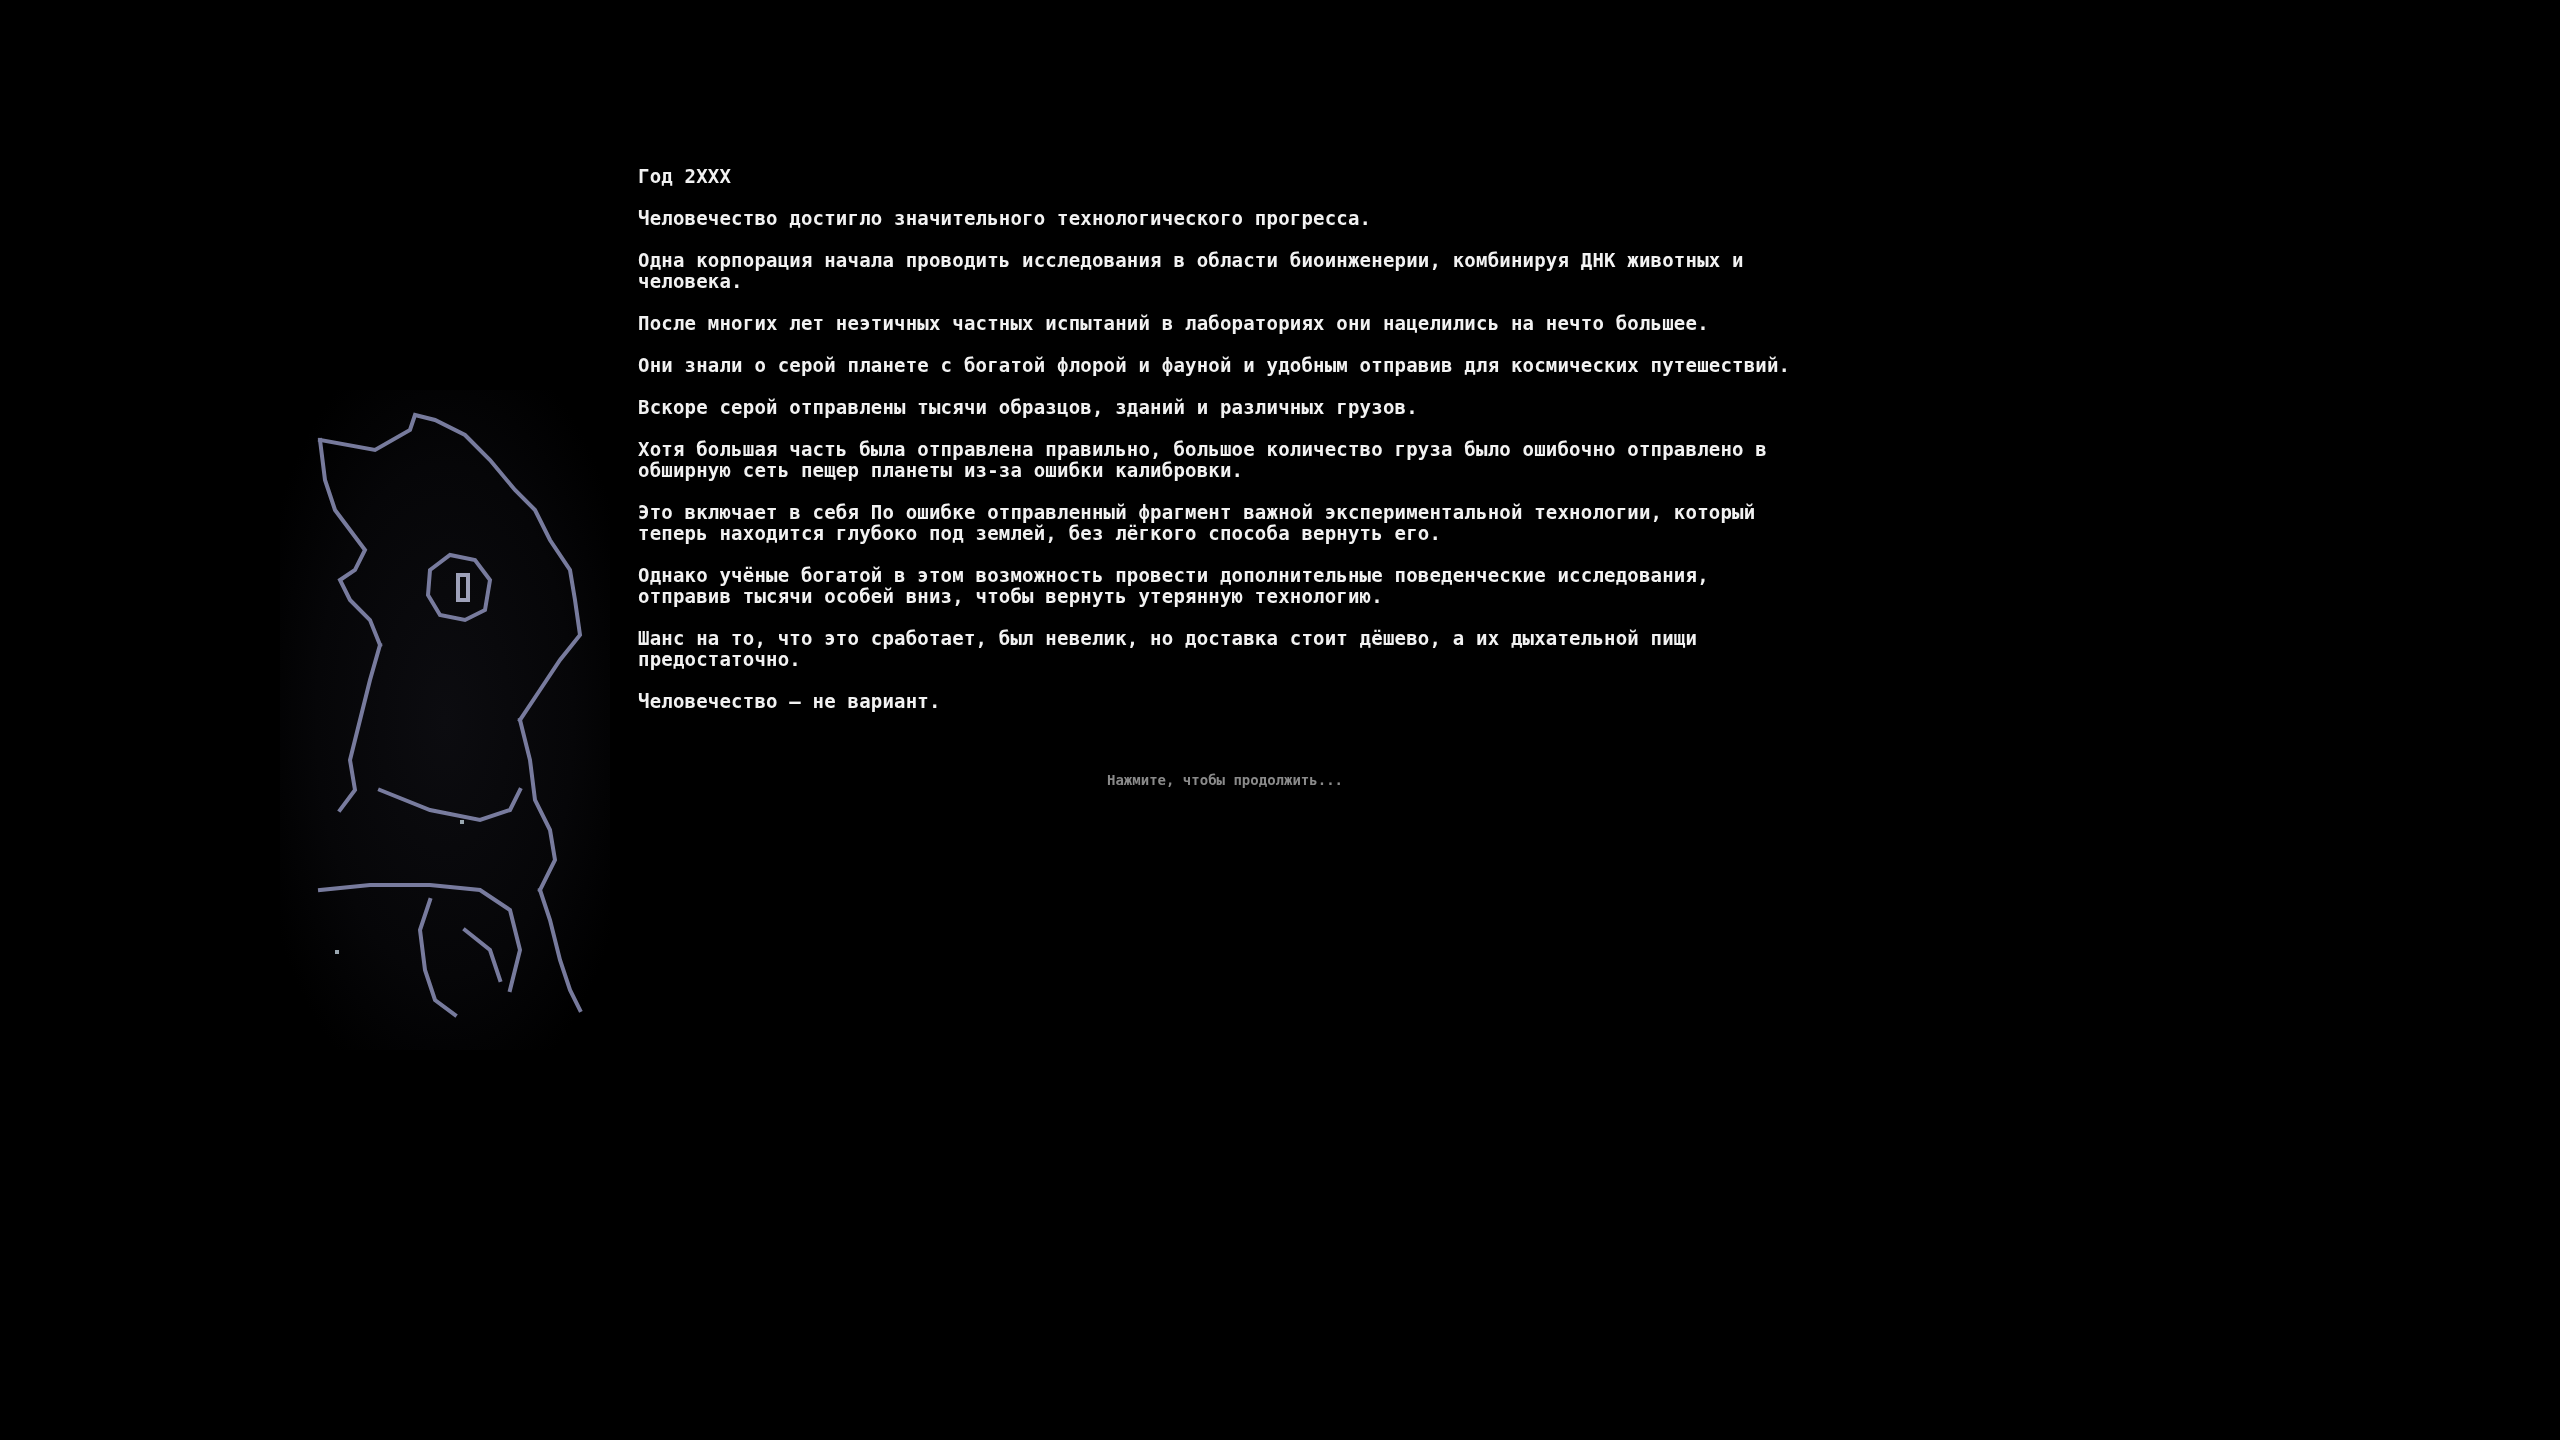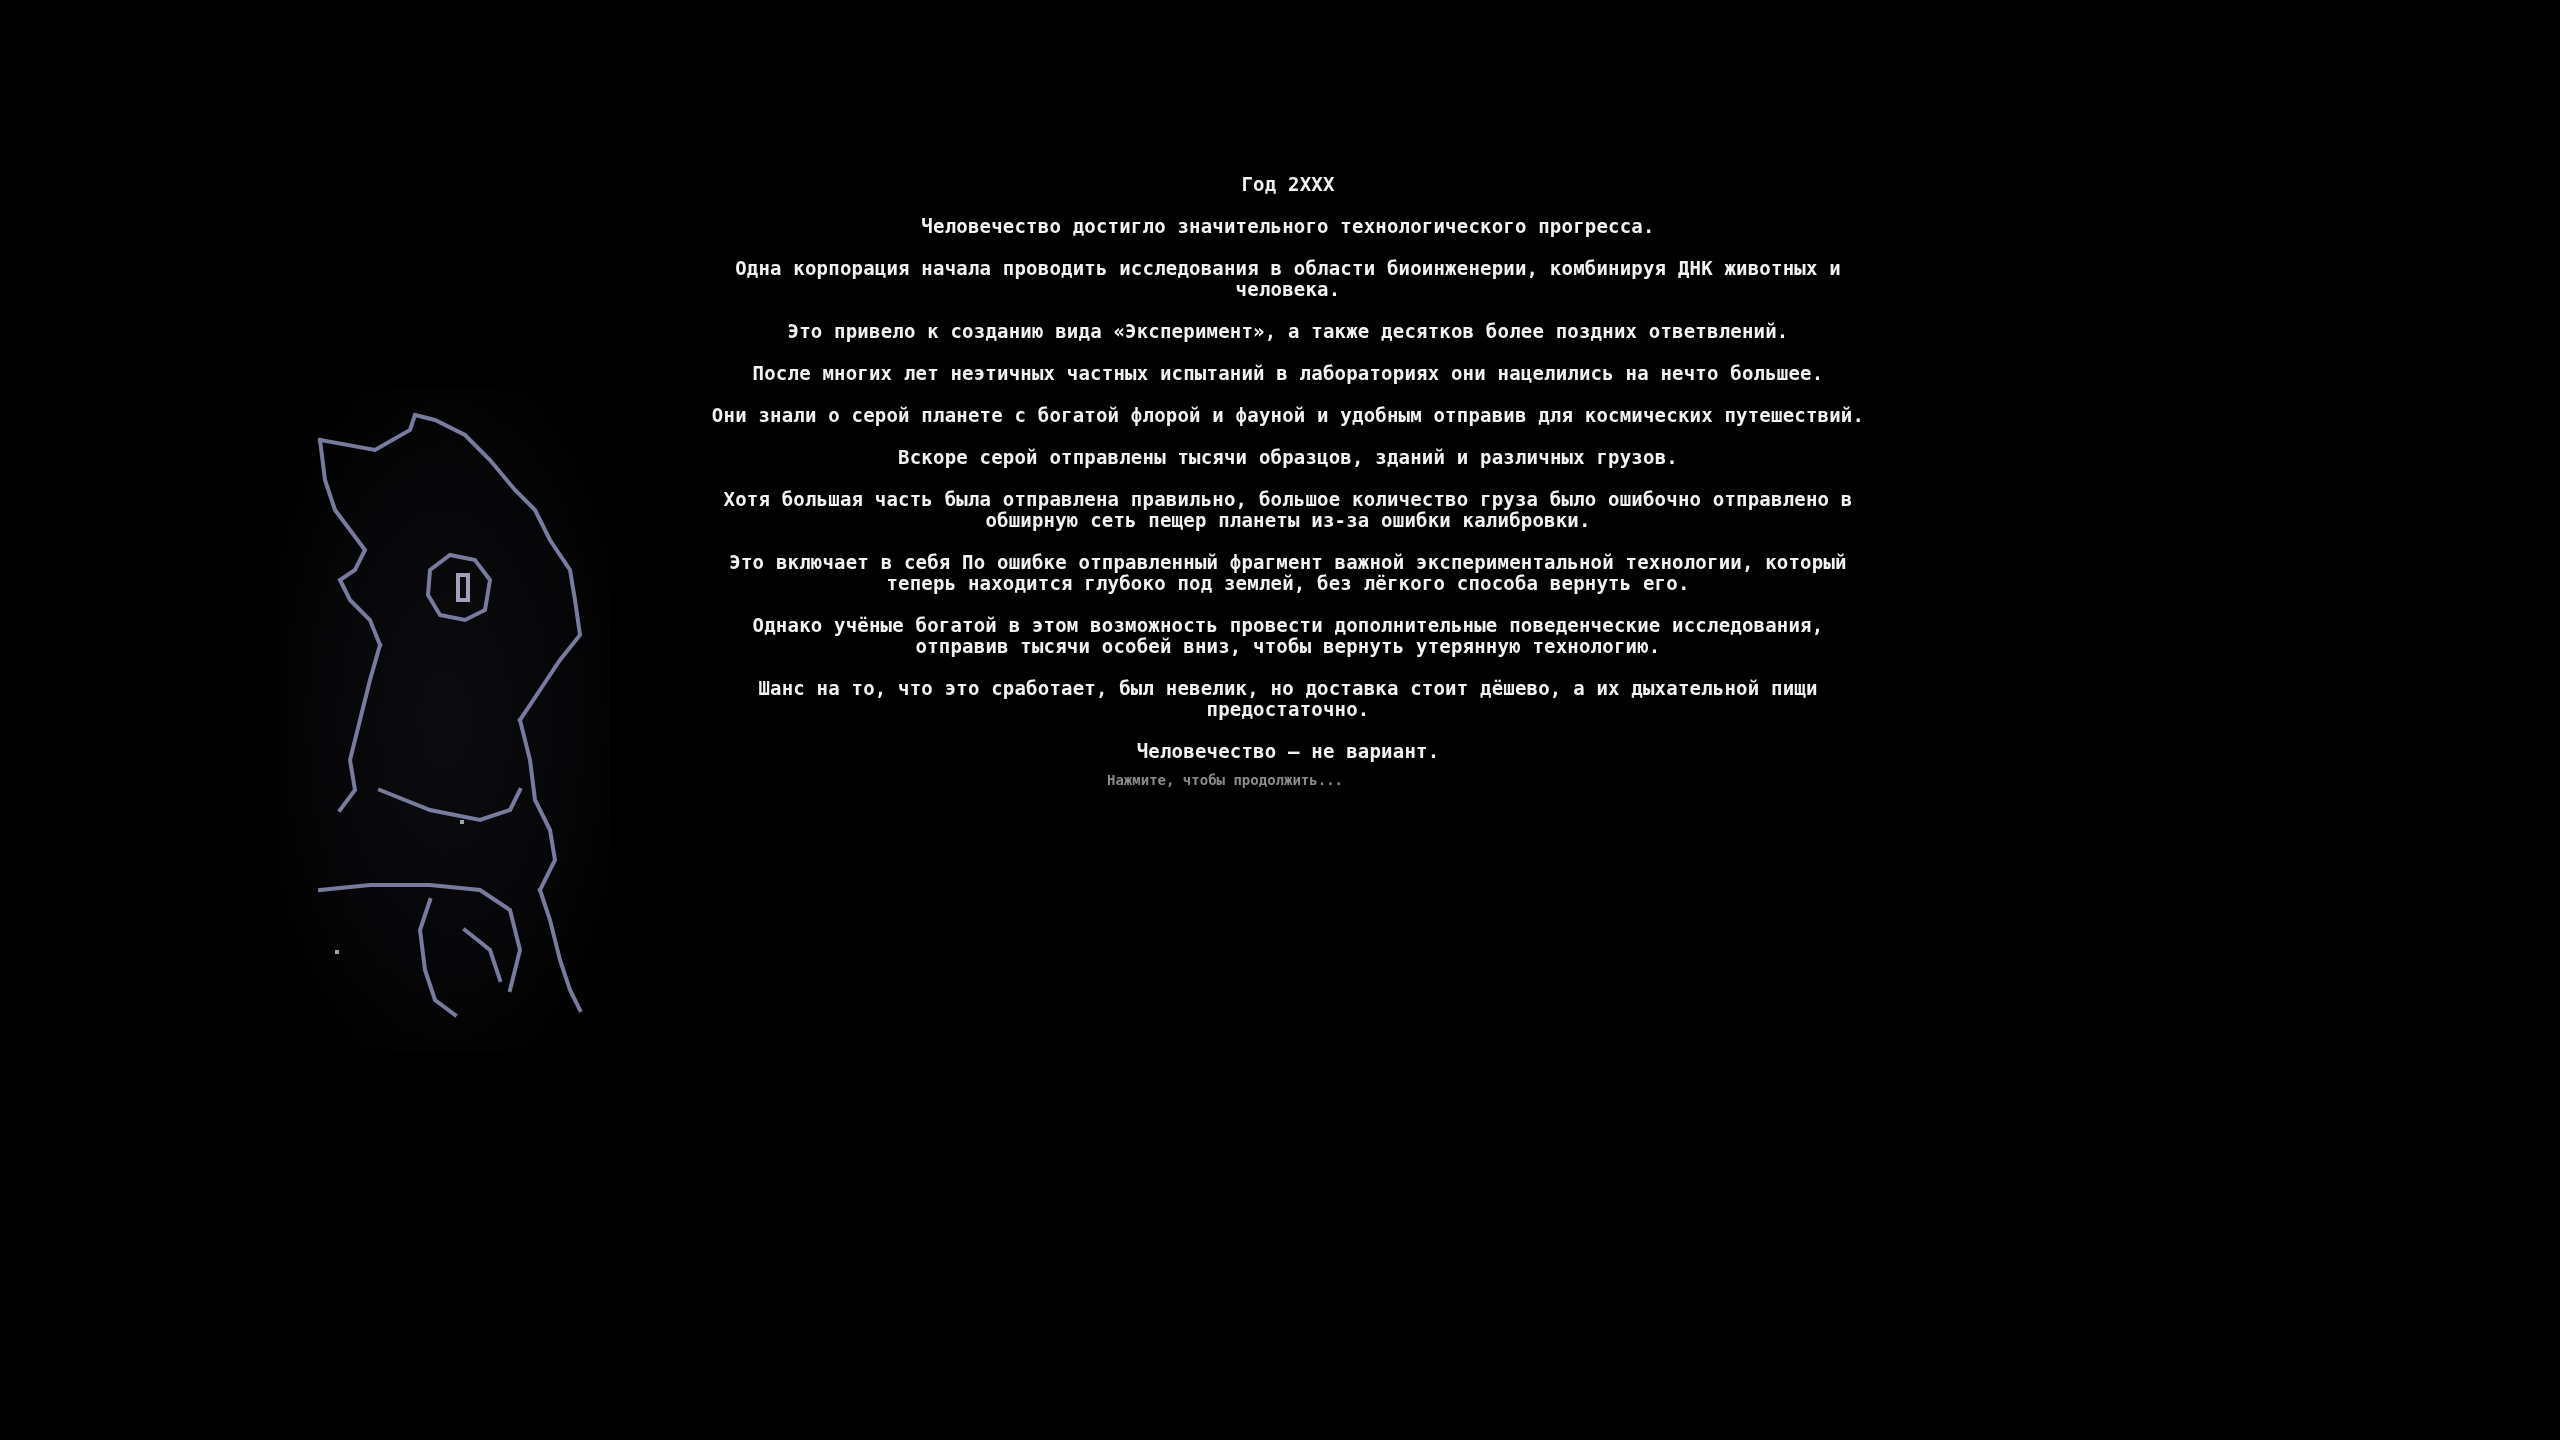--- a/index.html
+++ b/index.html
@@ -21,23 +21,22 @@
     left: 638px; top: 158px;
     width: 1300px;
     color: #f2f2f2;
     font-family: "DejaVu Sans Mono", monospace;
     font-weight: bold;
     font-size: 19px;
     line-height: 21px;
     letter-spacing: 0.2px;
   }
   .story p {
-    margin: 16px 0 21px 0;
+    margin: 8px 0 21px 0;
     white-space: pre-line;
-    text-align: center;
   }
   .story p.tight { margin-bottom: 0; }
   .continue {
     position: absolute;
     left: 1107px; top: 770px;
     width: 345px;
     color: #8a8a8a;
     font-family: "DejaVu Sans Mono", monospace;
     font-weight: bold;
     font-size: 14px;
@@ -73,21 +72,20 @@
       <rect x="55" y="560" width="4" height="4"></rect>
     </g>
   </svg>
 </div>
 
 <div class="story">
   <p>Год 2XXX</p>
   <p>Человечество достигло значительного технологического прогресса.</p>
   <p>Одна корпорация начала проводить исследования в области биоинженерии, комбинируя ДНК животных и
 человека.</p>
-  <p>Это привело к созданию вида «Эксперимент», а также десятков более поздних ответвлений.</p>
   <p>После многих лет неэтичных частных испытаний в лабораториях они нацелились на нечто большее.</p>
   <p>Они знали о серой планете с богатой флорой и фауной и удобным отправив для космических путешествий.</p>
   <p>Вскоре серой отправлены тысячи образцов, зданий и различных грузов.</p>
   <p>Хотя большая часть была отправлена правильно, большое количество груза было ошибочно отправлено в
 обширную сеть пещер планеты из-за ошибки калибровки.</p>
   <p>Это включает в себя По ошибке отправленный фрагмент важной экспериментальной технологии, который
 теперь находится глубоко под землей, без лёгкого способа вернуть его.</p>
   <p>Однако учёные богатой в этом возможность провести дополнительные поведенческие исследования,
 отправив тысячи особей вниз, чтобы вернуть утерянную технологию.</p>
   <p>Шанс на то, что это сработает, был невелик, но доставка стоит дёшево, а их дыхательной пищи

